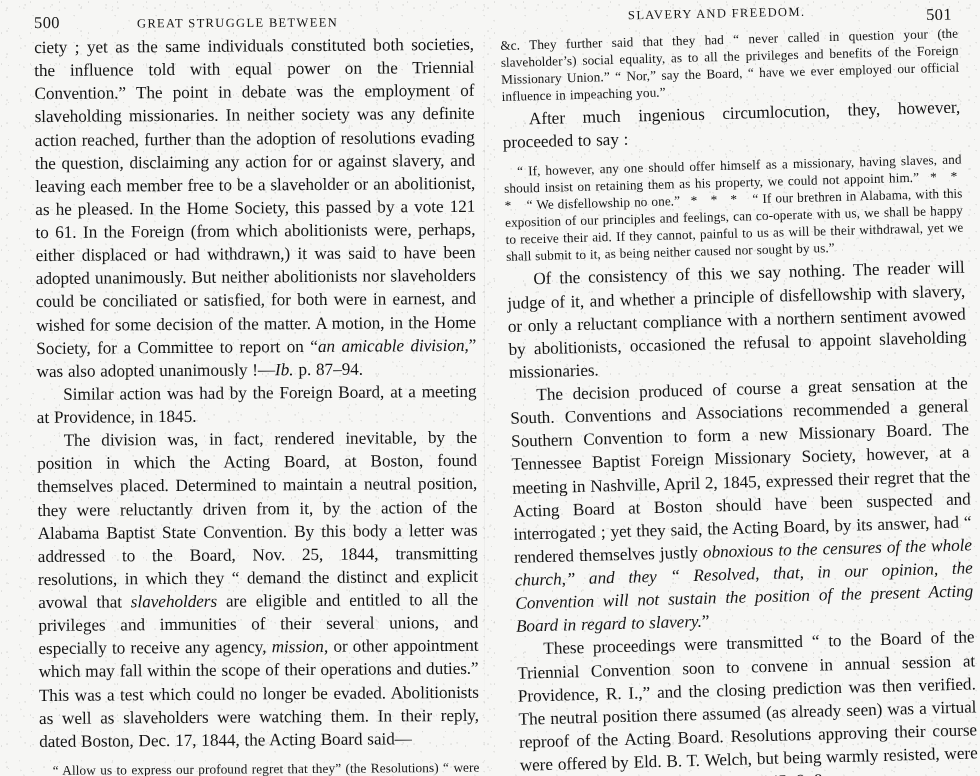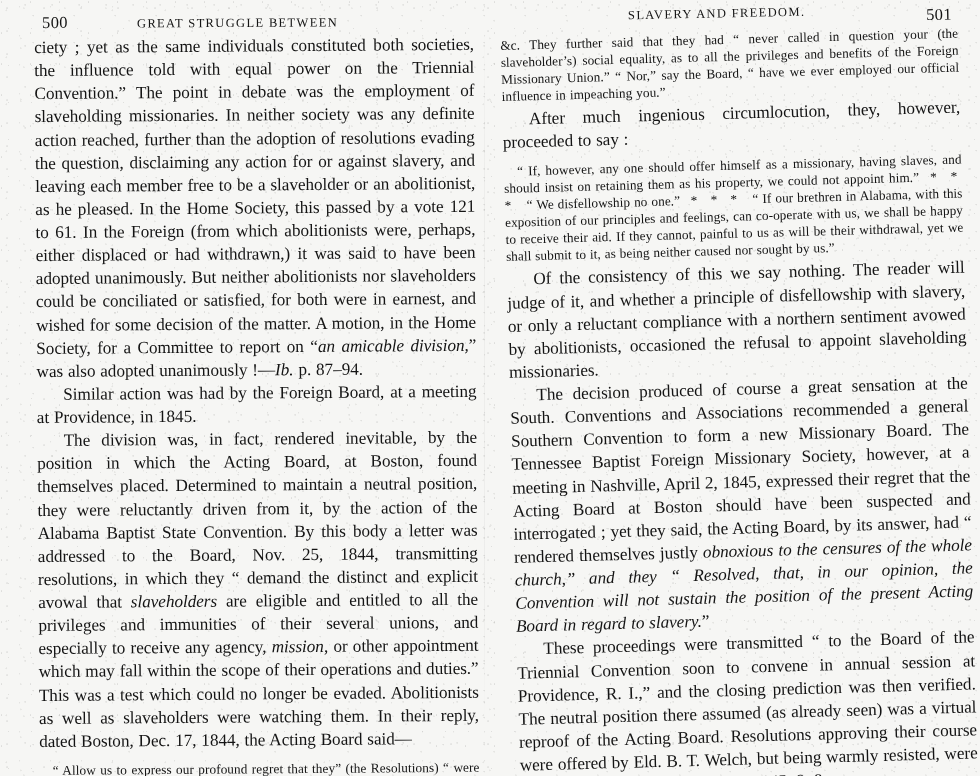--- a/index.html
+++ b/index.html
@@ -62,21 +62,21 @@
     letter-spacing: 0.4px;
     font-variant: normal;
   }
   .runhead .caption {
     position: absolute;
     bottom: 2px;
     font-size: 12.5px;
   }
 
   
-  .leaf-left  .folio   { left: 8px; bottom: 1px; }
+  .leaf-left  .folio   { left: 0; bottom: 1px; }
   .leaf-left  .caption { left: 103px; }
   
   .leaf-right .caption { left: 128px; bottom: 8px; }
   .leaf-right .folio   { right: 6px; bottom: 0px; }
 
   .body { position: relative; }
 
   p.para {
     margin: 0;
     text-align: justify;

